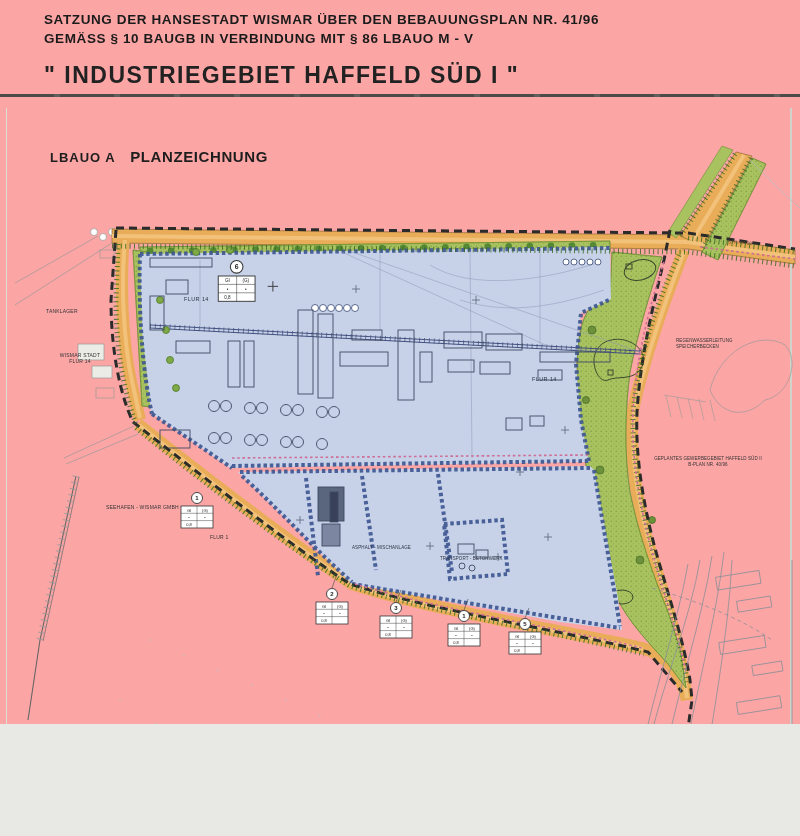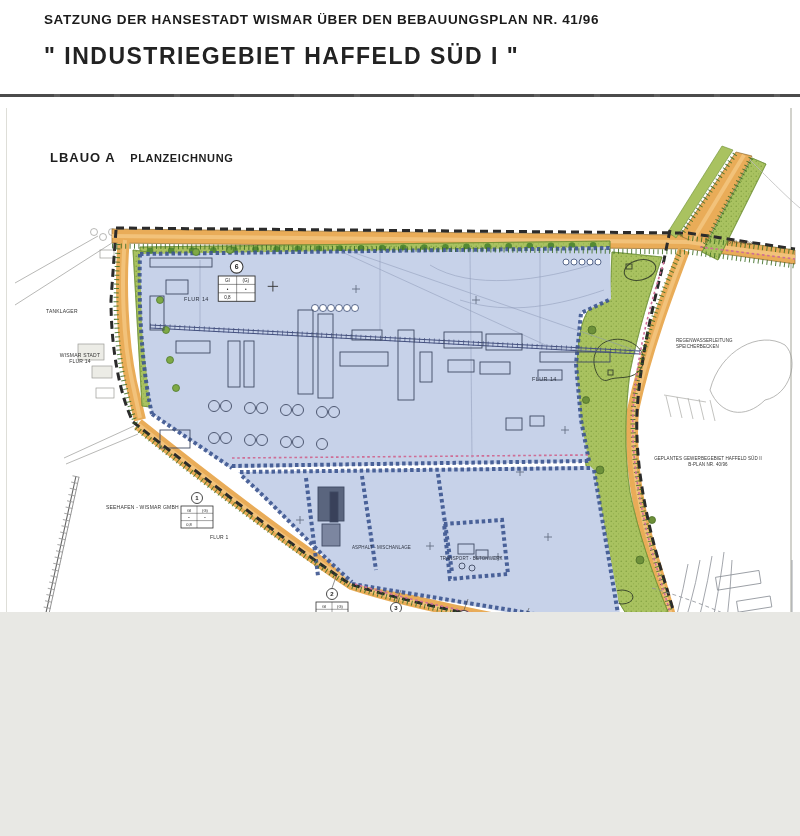--- a/index.html
+++ b/index.html
@@ -1,25 +1,25 @@
 <!DOCTYPE html>
 <html><head>
 <meta charset="utf-8">
 <style>
   html,body{margin:0;padding:0;background:#e8e8e4;}
-  .page{position:relative;width:800px;height:612px;background:#ffffff;overflow:hidden;
+  .page{position:relative;width:800px;height:724px;background:#fca5a5;overflow:hidden;
         font-family:"Liberation Sans",sans-serif;}
   .hdr{position:absolute;left:44px;top:10px;color:#1b1b1b;}
   .hdr .l1{font-size:13.5px;font-weight:bold;letter-spacing:.6px;line-height:19px;white-space:nowrap;}
   .hdr .big{margin-top:14px;font-size:23px;font-weight:bold;letter-spacing:1.5px;white-space:nowrap;color:#222;}
   .rule{position:absolute;left:0;top:94px;width:800px;height:3px;
         background:repeating-linear-gradient(90deg,#4b4b4b 0 54px,#5e5e5e 54px 60px);}
   .teil{position:absolute;left:50px;top:148px;color:#1e1e1e;white-space:nowrap;}
   .teil .a{font-size:13px;font-weight:bold;letter-spacing:1px;}
-  .teil .b{font-size:11px;font-weight:bold;letter-spacing:.6px;margin-left:10px;}
+  .teil .b{font-size:15px;font-weight:bold;letter-spacing:.6px;margin-left:10px;}
   svg{position:absolute;left:0;top:0;}
   .lbl{position:absolute;color:#333;white-space:nowrap;line-height:1.25;}
   .t5{font-size:5px;letter-spacing:.2px;}
   .t45{font-size:4.5px;letter-spacing:.1px;}
   .t55{font-size:5.5px;letter-spacing:.4px;color:#2e3442;}
   .ctr{text-align:center;}
   .edgeL{position:absolute;left:6px;top:108px;width:1px;height:728px;background:#dedeD8;}
   .edgeR{position:absolute;left:790px;top:108px;width:2px;height:728px;background:#d2d2cc;}
   
   .schr{fill:#ffffff;stroke:#333;stroke-width:.8;}
@@ -29,20 +29,21 @@
   .scht{font:4px "Liberation Sans",sans-serif;text-anchor:middle;fill:#222;}
   .ld{stroke:#444;stroke-width:.6;fill:none;}
 </style>
 </head>
 <body>
 
 <div class="page">
 
   <div class="hdr">
     <div class="l1">SATZUNG DER HANSESTADT WISMAR ÜBER DEN BEBAUUNGSPLAN NR. 41/96</div>
+    <div class="l1">GEMÄSS § 10 BAUGB IN VERBINDUNG MIT § 86 LBAUO M - V</div>
     <div class="big">" INDUSTRIEGEBIET HAFFELD SÜD I "</div>
   </div>
   <div class="rule"></div>
   <div class="teil">
     <span class="a">LBAUO A</span>
     <span class="b">PLANZEICHNUNG</span>
   </div>
   <div class="edgeL"></div>
   <div class="edgeR"></div>
 

